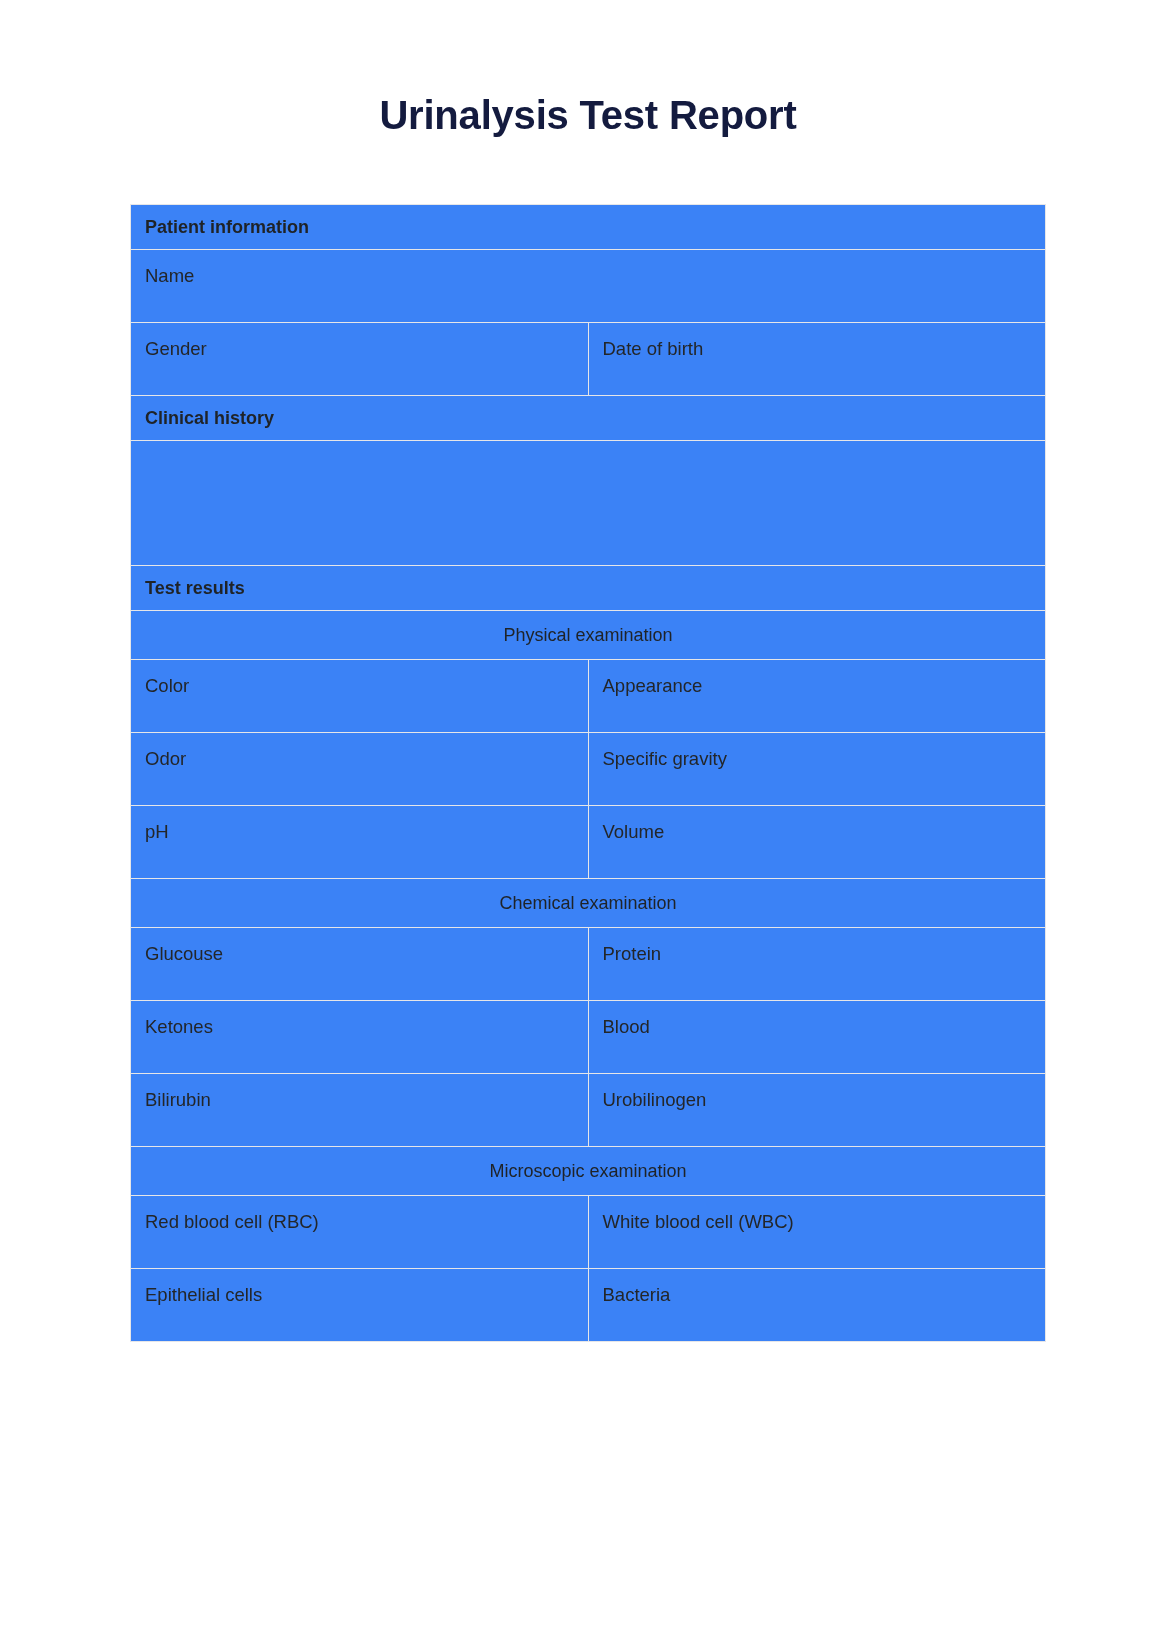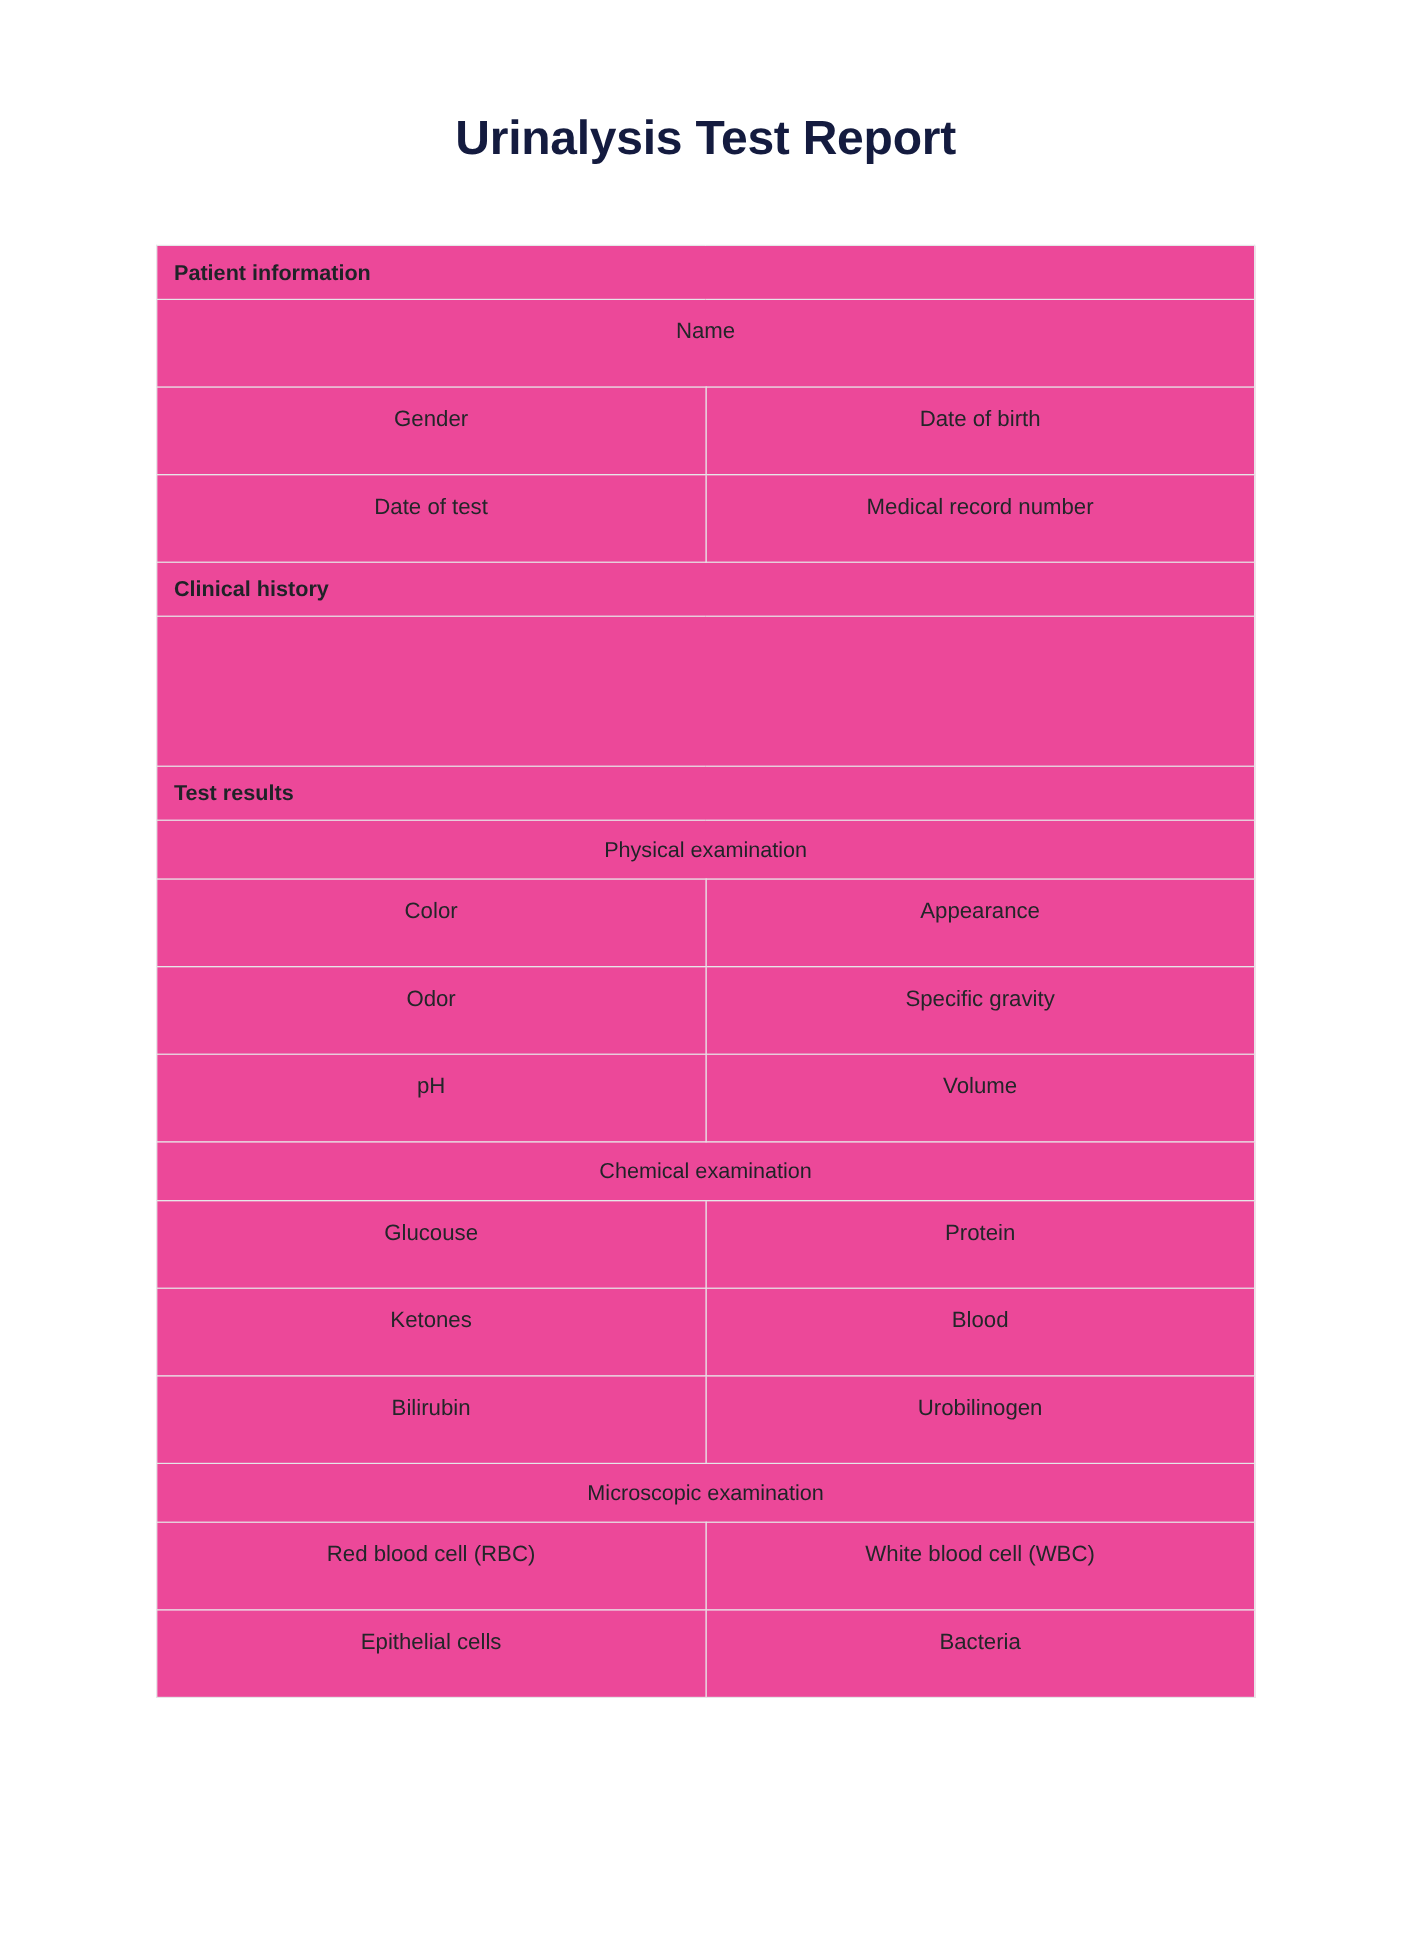--- a/index.html
+++ b/index.html
@@ -40,21 +40,21 @@
     margin-top: 66px;
     border-collapse: collapse;
     table-layout: fixed;
     background: #ffffff;
   }
 
   .report-table td {
     border: 1px solid #e6e6e8;
     vertical-align: top;
     padding: 0;
-    background: #ec4899;
+    background: #3b82f6;
   }
 
   
   .row-section td {
     height: 44px;
   }
   .row-section .cell-inner {
     padding: 12px 14px 0 14px;
     font-size: 18px;
     font-weight: bold;
@@ -69,21 +69,20 @@
     padding: 14px 14px 0 14px;
     font-size: 18px;
     font-weight: normal;
     color: #1f2327;
     text-align: center;
     line-height: 1.2;
   }
 
   .row-field td {
     height: 72px;
-    text-align: center;
   }
   .row-field .cell-inner {
     padding: 14px 14px 0 14px;
     font-size: 18.5px;
     font-weight: normal;
     color: #232629;
     line-height: 1.25;
   }
 
   .row-blank td {
@@ -130,28 +129,20 @@
 
       <tr class="row-field">
         <td>
           <div class="cell-inner">Gender</div>
         </td>
         <td>
           <div class="cell-inner">Date of birth</div>
         </td>
       </tr>
 
-      <tr class="row-field">
-        <td>
-          <div class="cell-inner">Date of test</div>
-        </td>
-        <td>
-          <div class="cell-inner">Medical record number</div>
-        </td>
-      </tr>
 
       <tr class="row-section">
         <td colspan="2">
           <div class="cell-inner">Clinical history</div>
         </td>
       </tr>
 
       <tr class="row-blank">
         <td colspan="2">
           <div class="cell-inner"></div>

